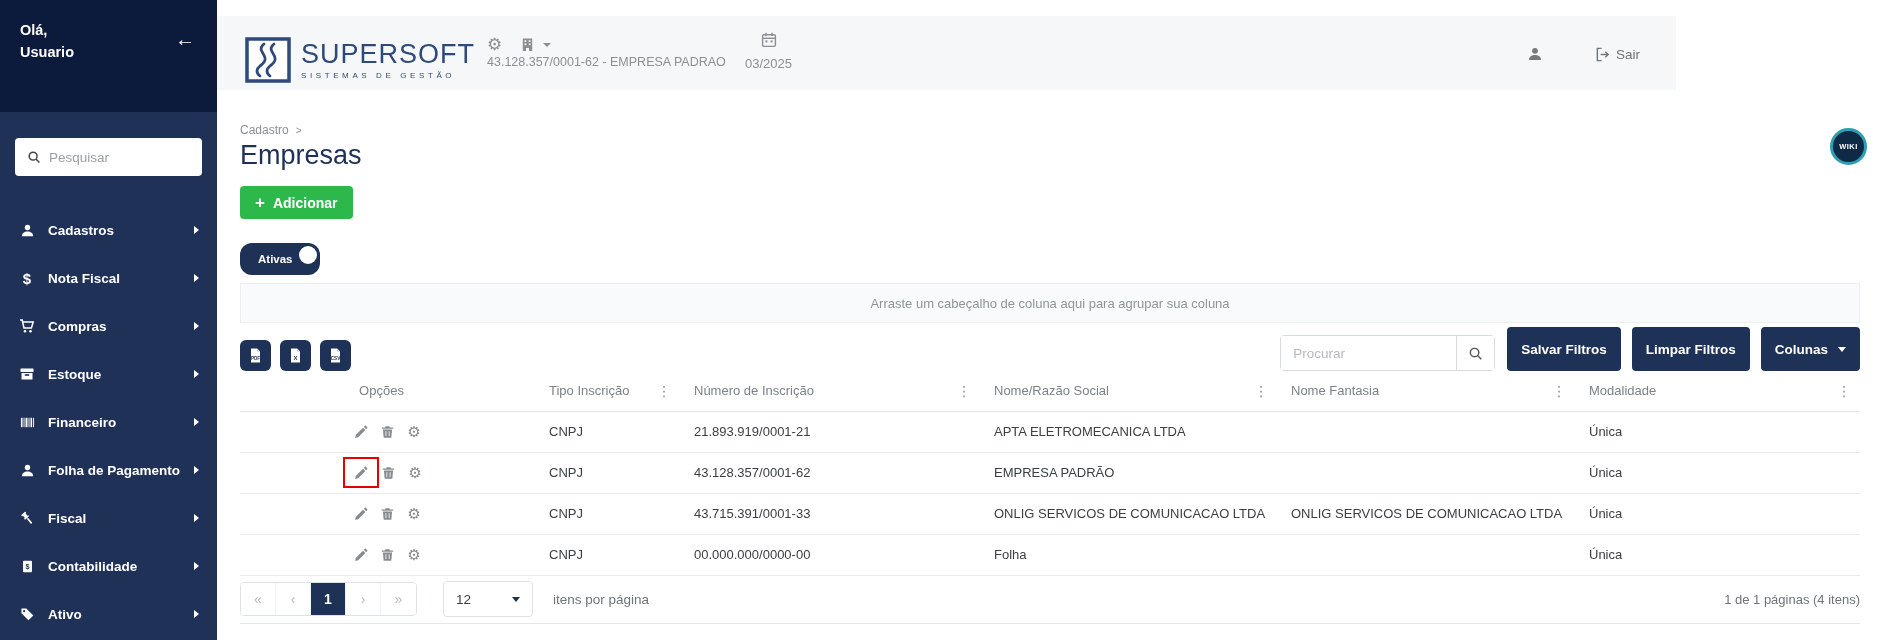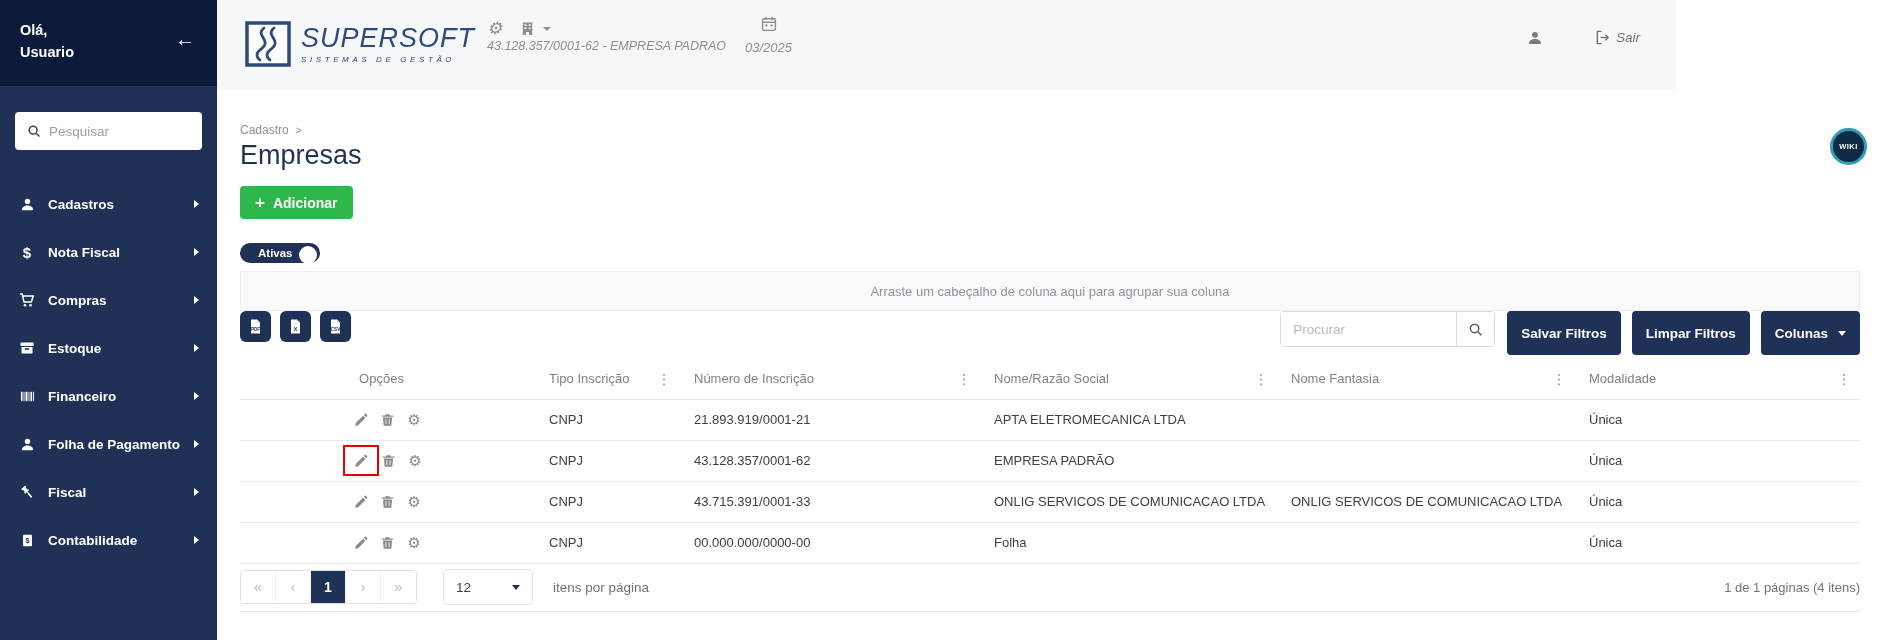--- a/index.html
+++ b/index.html
@@ -1,77 +1,77 @@
 <!DOCTYPE html>
 <html><head>
 <meta charset="utf-8">
 <style>
   * { margin:0; padding:0; box-sizing:border-box; }
   html,body { width:1893px; height:640px; overflow:hidden; background:#fff;
     font-family:"Liberation Sans", sans-serif; }
 
   
   #sidebar { position:absolute; left:0; top:0; width:217px; height:640px; background:#203158; }
-  .sb-header { height:86px; background:#0c1a3c; padding:20px 20px; position:relative; }
+  .sb-header { height:112px; background:#0c1a3c; padding:20px 20px; position:relative; }
   .sb-greet { color:#fff; font-size:14.5px; font-weight:700; line-height:1.5; }
   .sb-collapse { position:absolute; right:22px; top:28px; color:#fff; font-size:20px; cursor:pointer; }
   .sb-search { margin:26px 15px 0; height:38px; background:#fff; border-radius:4px;
     display:flex; align-items:center; padding:0 12px; gap:8px; }
   .sb-search svg { color:#444; flex:0 0 auto; }
   .sb-search input { border:none; outline:none; flex:1; font-size:13.5px; color:#333; background:transparent;
     font-family:"Liberation Sans", sans-serif; }
   .sb-search input::placeholder { color:#9aa0a6; }
   .sb-menu { margin-top:30px; }
   .sb-item { height:48px; display:flex; align-items:center; padding:0 18px; color:#fff; cursor:pointer; }
   .sb-ico { width:18px; display:flex; justify-content:center; margin-right:12px; color:#fff; }
   .sb-ico .txt-icon { font-size:15px; font-weight:700; color:#fff; }
   .sb-label { font-size:13.5px; font-weight:700; }
   .sb-chevron { margin-left:auto; width:0; height:0; border-left:5px solid #fff;
     border-top:4px solid transparent; border-bottom:4px solid transparent; }
 
   
-  #topbar { position:absolute; left:217px; top:0; width:1459px; height:90px; background:#f6f7f8;font-style:italic; }
+  #topbar { position:absolute; left:217px; top:16px; width:1459px; height:90px; background:#f6f7f8; }
   .brand { position:absolute; left:28px; top:21px; display:flex; align-items:center; }
   .brand-text { margin-left:10px; }
   .brand-name { font-size:27px; color:#2e4a7a; letter-spacing:1px; font-weight:500; line-height:1; }
   .brand-tag { font-size:8px; color:#2e4a7a; letter-spacing:3.6px; margin-top:3px; }
   .hdr-controls { position:absolute; left:270px; top:18px; }
   .hdr-ctrl-row { display:flex; align-items:center; gap:18px; color:#8a8f94; }
   .hdr-ctrl-row .g { font-size:17px; cursor:pointer; }
   .hdr-caret { width:0;height:0;border-top:4px solid #8a8f94;border-left:4px solid transparent;
     border-right:4px solid transparent; margin-left:-10px; }
   .hdr-company { font-size:12.5px; color:#8c9094; }
   .hdr-period { position:absolute; left:528px; top:16px; text-align:center; color:#8a8f94; }
   .hdr-period-txt { margin-top:4px; font-size:13px; color:#8c9094; }
-  .hdr-right { position:absolute; right:36px; top:30px; display:flex; align-items:flex-start; gap:52px; color:#77797c; }
+  .hdr-right { position:absolute; right:36px; top:30px; display:flex; align-items:center; gap:52px; color:#77797c; }
   .hdr-logout { display:flex; align-items:center; gap:6px; font-size:13.5px; color:#6e747b; cursor:pointer; }
 
   
   #main { position:absolute; left:217px; top:90px; width:1676px; height:550px; background:#fff;
     padding:33px 33px 0 23px; }
   .breadcrumb { font-size:12px; color:#8a9097; display:flex; align-items:center; gap:7px; }
   .bc-sep { font-size:10px; }
   .page-title { font-size:27px; color:#1e3156; font-weight:500; margin-top:3px; }
   .btn-add { margin-top:15px; display:inline-flex; align-items:center; height:33px; padding:0 15px;
     background:#2db84c; color:#fff; border:none; border-radius:4px; font-size:14px; font-weight:700;
     cursor:pointer; font-family:"Liberation Sans", sans-serif; }
   .btn-add .plus { font-size:17px; font-weight:700; margin-right:8px; }
-  .toggle { margin-top:24px; width:80px; height:20px; background:#1e3156; border-radius:12px;
+  .toggle { margin-top:24px; width:80px; height:32px; background:#1e3156; border-radius:12px;
     position:relative; display:flex; align-items:center; cursor:pointer; }
   .toggle-label { color:#fff; font-size:11.5px; font-weight:700; margin-left:18px; }
   .toggle-knob { position:absolute; right:3px; top:3px; width:18px; height:18px; border-radius:50%; background:#fff; }
   .wiki-badge { position:absolute; right:26px; top:38px; width:37px; height:37px; border-radius:50%;
     background:#0e2a47; border:3px solid #2f9db2; color:#fff; font-size:7.5px; font-weight:700;
     letter-spacing:0.5px; display:flex; align-items:center; justify-content:center; cursor:pointer; }
 
   
   .grid { margin-top:8px; }
   .group-band { height:40px; background:#f9fafb; border:1px solid #eceef0;
     display:flex; align-items:center; justify-content:center; font-size:13px; color:#8f959b; }
-  .toolbar { height:48px; display:flex; align-items:flex-start; }
+  .toolbar { height:48px; display:flex; align-items:flex-end; }
   .export-btn { width:31px; height:31px; border-radius:6px; background:#1e3156; border:none;
     display:flex; align-items:center; justify-content:center; margin-right:9px; cursor:pointer; }
   .search-wrap { margin-left:auto; width:215px; height:36px; border:1px solid #d8dbde; border-radius:4px;
     background:#fff; display:flex; align-items:stretch; margin-right:12px; }
   .search-wrap input { flex:1; border:none; outline:none; padding:0 12px; font-size:13.5px; color:#333;
     font-family:"Liberation Sans", sans-serif; min-width:0; }
   .search-wrap input::placeholder { color:#b6babd; }
   .search-mag { width:38px; border-left:1px solid #d8dbde; display:flex; align-items:center;
     justify-content:center; color:#555; cursor:pointer; background:#fff; }
   .btn-navy { height:44px; background:#1e3156; color:#fff; border:none; border-radius:4px;
@@ -206,20 +206,30 @@
       <span class="sb-chevron"></span>
     </div>
     <div class="sb-item">
       <span class="sb-ico">
           <svg width="13" height="15" viewBox="0 0 16 16">
             <rect x="2.5" y="1" width="11" height="14" rx="1.2" fill="currentColor"></rect>
             <text x="8" y="11.4" font-size="9" text-anchor="middle" fill="#203158" font-weight="bold">$</text>
           </svg>
         </span>
       <span class="sb-label">Contabilidade</span>
+      <span class="sb-chevron"></span>
+    </div>
+    <div class="sb-item">
+      <span class="sb-ico">
+          <svg width="15" height="15" viewBox="0 0 16 16" fill="currentColor">
+            <path d="M1.5 1.5h5.2L14.2 9l-5.2 5.2L1.5 6.7z"></path>
+            <circle cx="4.4" cy="4.4" r="1.15" fill="#203158"></circle>
+          </svg>
+        </span>
+      <span class="sb-label">Ativo</span>
       <span class="sb-chevron"></span>
     </div>
   </div>
 </div>
 
 <div id="topbar">
   <div class="brand">
     <svg width="46" height="46" viewBox="0 0 46 46">
         <rect x="2" y="2" width="42" height="42" fill="#fff" stroke="#2e4a7a" stroke-width="3.5"></rect>
         <path d="M19 7 C9 15 29 19 15 29 C11 32 11 36 15 39" stroke="#2e4a7a" stroke-width="2.8" fill="none" stroke-linecap="round"></path>

